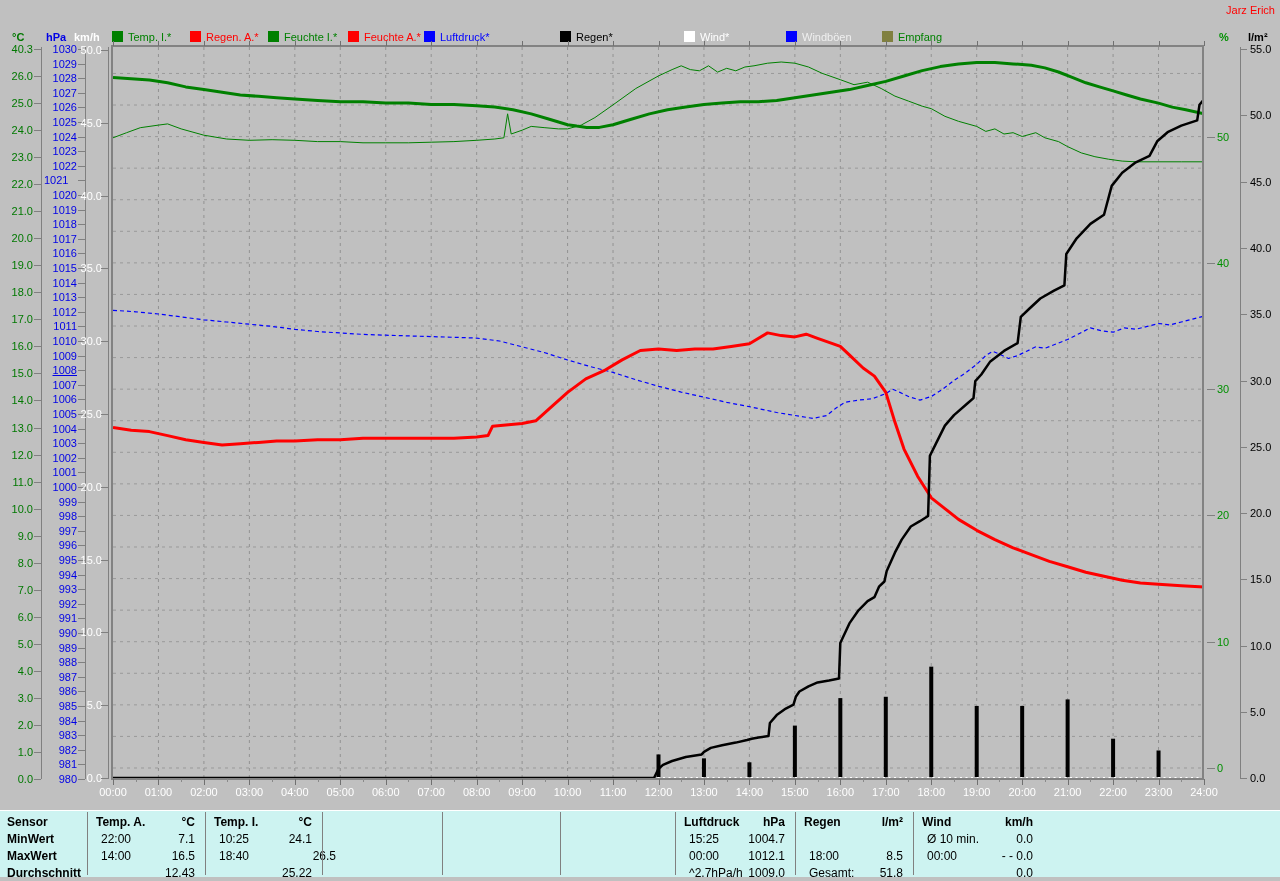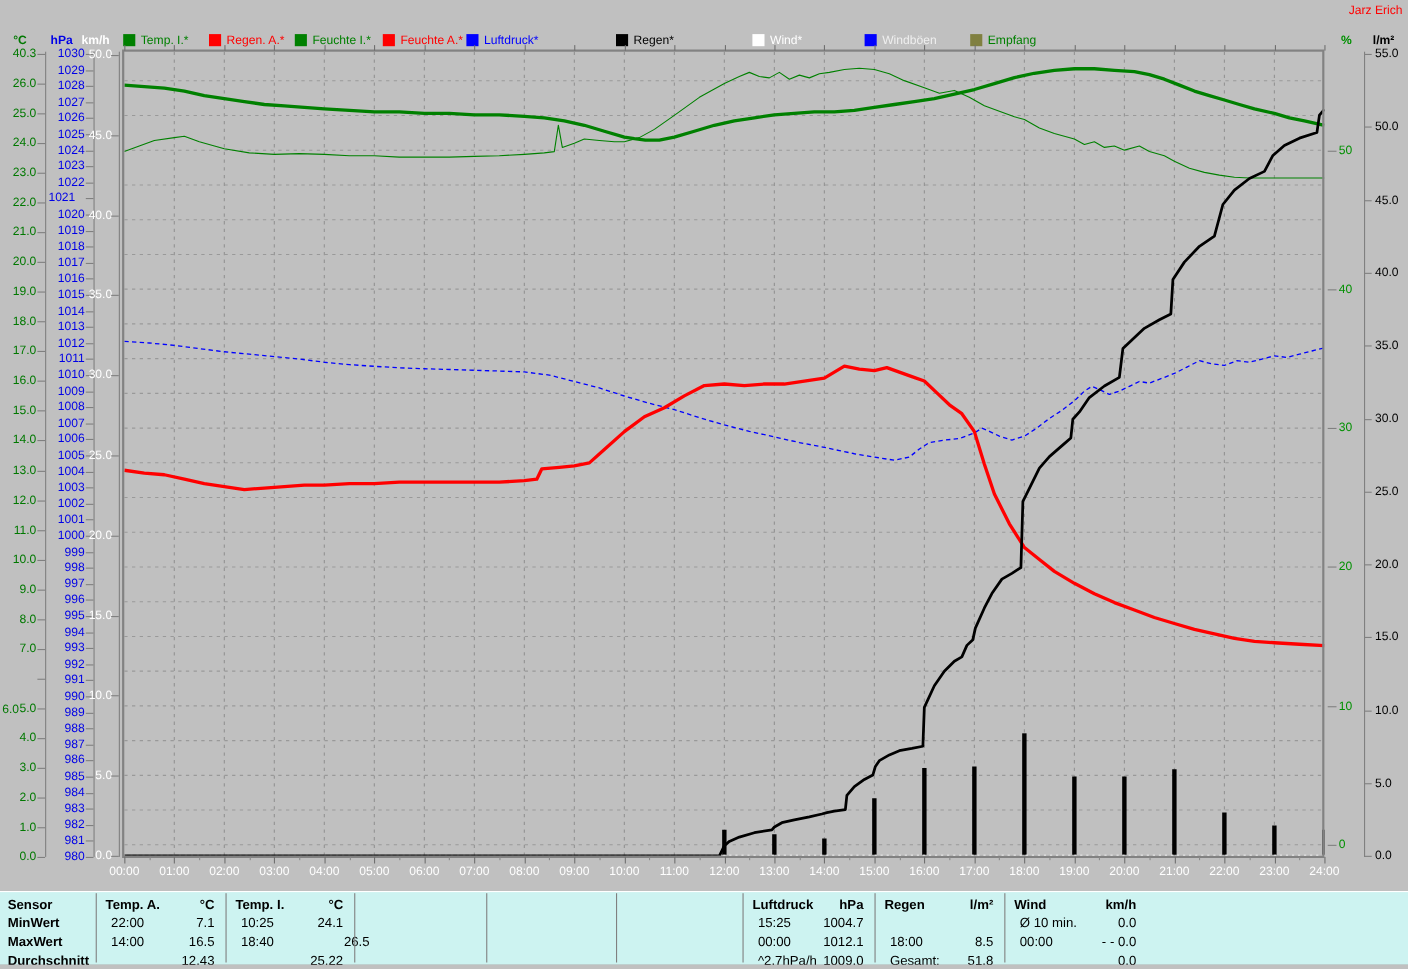--- a/index.html
+++ b/index.html
@@ -191,21 +191,21 @@
       <div class="lbl" style="left: 2px; top: 476.592px; width: 31px; text-align: right; color: rgb(0, 120, 0);">11.0</div>
       <div class="tick" style="left: 34px; top: 481.592px; width: 7px;"></div>
       <div class="lbl" style="left: 2px; top: 503.629px; width: 31px; text-align: right; color: rgb(0, 120, 0);">10.0</div>
       <div class="tick" style="left: 34px; top: 508.629px; width: 7px;"></div>
       <div class="lbl" style="left: 2px; top: 530.666px; width: 31px; text-align: right; color: rgb(0, 120, 0);">9.0</div>
       <div class="tick" style="left: 34px; top: 535.666px; width: 7px;"></div>
       <div class="lbl" style="left: 2px; top: 557.703px; width: 31px; text-align: right; color: rgb(0, 120, 0);">8.0</div>
       <div class="tick" style="left: 34px; top: 562.703px; width: 7px;"></div>
       <div class="lbl" style="left: 2px; top: 584.74px; width: 31px; text-align: right; color: rgb(0, 120, 0);">7.0</div>
       <div class="tick" style="left: 34px; top: 589.74px; width: 7px;"></div>
-      <div class="lbl" style="left: 2px; top: 611.777px; width: 31px; color: rgb(0, 120, 0); margin-top: 28px;">6.0</div>
+      <div class="lbl" style="left: 2px; top: 611.777px; width: 31px; text-align: right; color: rgb(0, 120, 0);">6.0</div>
       <div class="tick" style="left: 34px; top: 616.777px; width: 7px;"></div>
       <div class="lbl" style="left: 2px; top: 638.814px; width: 31px; text-align: right; color: rgb(0, 120, 0);">5.0</div>
       <div class="tick" style="left: 34px; top: 643.814px; width: 7px;"></div>
       <div class="lbl" style="left: 2px; top: 665.851px; width: 31px; text-align: right; color: rgb(0, 120, 0);">4.0</div>
       <div class="tick" style="left: 34px; top: 670.851px; width: 7px;"></div>
       <div class="lbl" style="left: 2px; top: 692.888px; width: 31px; text-align: right; color: rgb(0, 120, 0);">3.0</div>
       <div class="tick" style="left: 34px; top: 697.888px; width: 7px;"></div>
       <div class="lbl" style="left: 2px; top: 719.925px; width: 31px; text-align: right; color: rgb(0, 120, 0);">2.0</div>
       <div class="tick" style="left: 34px; top: 724.925px; width: 7px;"></div>
       <div class="lbl" style="left: 2px; top: 746.962px; width: 31px; text-align: right; color: rgb(0, 120, 0);">1.0</div>
@@ -250,21 +250,21 @@
       <div class="lbl" style="left: 44px; top: 292.2px; width: 33px; text-align: right; color: rgb(0, 0, 230);">1013</div>
       <div class="tick" style="left: 78px; top: 297.2px; width: 7px;"></div>
       <div class="lbl" style="left: 44px; top: 306.8px; width: 33px; text-align: right; color: rgb(0, 0, 230);">1012</div>
       <div class="tick" style="left: 78px; top: 311.8px; width: 7px;"></div>
       <div class="lbl" style="left: 44px; top: 321.4px; width: 33px; text-align: right; color: rgb(0, 0, 230);">1011</div>
       <div class="tick" style="left: 78px; top: 326.4px; width: 7px;"></div>
       <div class="lbl" style="left: 44px; top: 336px; width: 33px; text-align: right; color: rgb(0, 0, 230);">1010</div>
       <div class="tick" style="left: 78px; top: 341px; width: 7px;"></div>
       <div class="lbl" style="left: 44px; top: 350.6px; width: 33px; text-align: right; color: rgb(0, 0, 230);">1009</div>
       <div class="tick" style="left: 78px; top: 355.6px; width: 7px;"></div>
-      <div class="lbl" style="left: 44px; top: 365.2px; width: 33px; text-align: right; color: rgb(0, 0, 230);">1008</div>
+      <div class="lbl" style="left: 44px; top: 365.2px; width: 33px; text-align: right; color: rgb(0, 0, 230); text-decoration: underline;">1008</div>
       <div class="tick" style="left: 78px; top: 370.2px; width: 7px;"></div>
       <div class="lbl" style="left: 44px; top: 379.8px; width: 33px; text-align: right; color: rgb(0, 0, 230);">1007</div>
       <div class="tick" style="left: 78px; top: 384.8px; width: 7px;"></div>
       <div class="lbl" style="left: 44px; top: 394.4px; width: 33px; text-align: right; color: rgb(0, 0, 230);">1006</div>
       <div class="tick" style="left: 78px; top: 399.4px; width: 7px;"></div>
       <div class="lbl" style="left: 44px; top: 409px; width: 33px; text-align: right; color: rgb(0, 0, 230);">1005</div>
       <div class="tick" style="left: 78px; top: 414px; width: 7px;"></div>
       <div class="lbl" style="left: 44px; top: 423.6px; width: 33px; text-align: right; color: rgb(0, 0, 230);">1004</div>
       <div class="tick" style="left: 78px; top: 428.6px; width: 7px;"></div>
       <div class="lbl" style="left: 44px; top: 438.2px; width: 33px; text-align: right; color: rgb(0, 0, 230);">1003</div>

